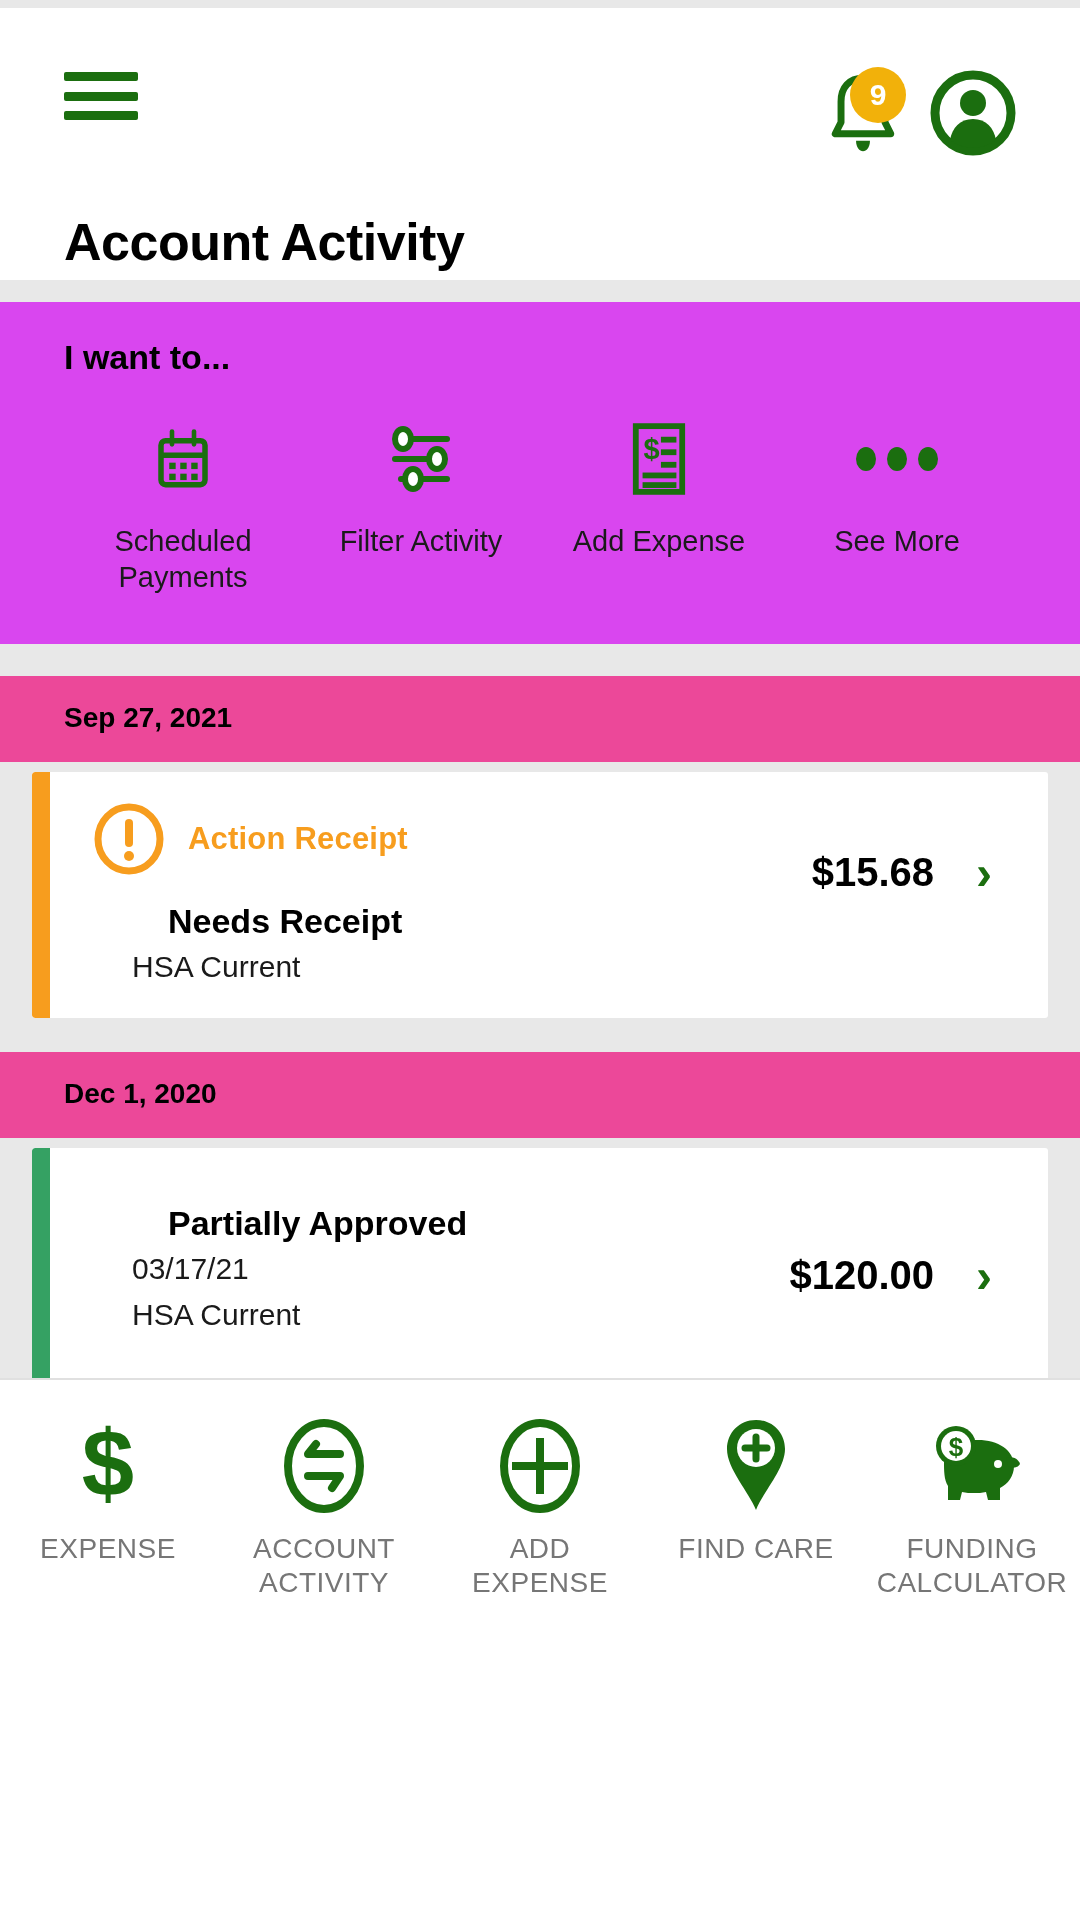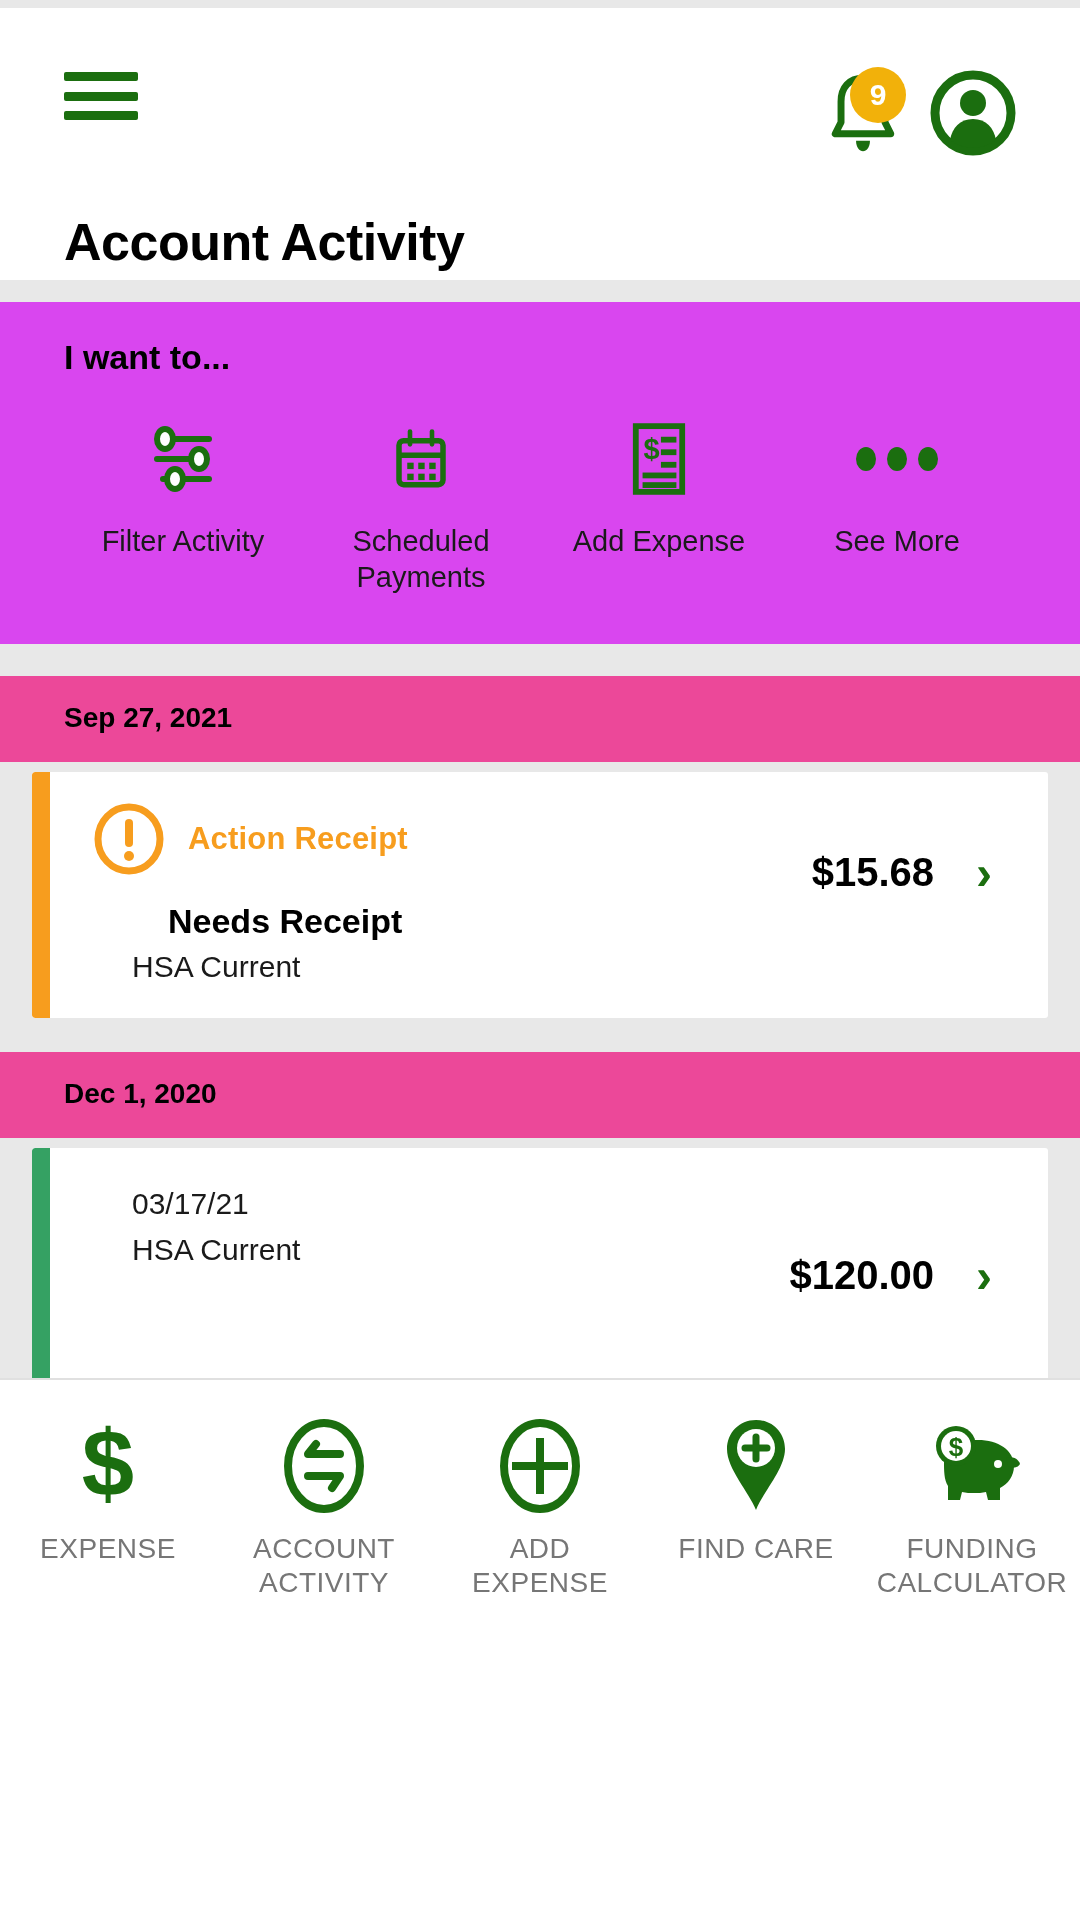--- a/index.html
+++ b/index.html
@@ -151,36 +151,20 @@
     </div>
   </div>
   <div class="page-title">Account Activity</div>
 </div>
 
 <div class="band"></div>
 
 <div class="iwant">
   <div class="iwant-title">I want to...</div>
   <div class="actions">
-
-    <div class="action">
-      <div class="action-ico">
-        <svg viewBox="0 0 72 72" width="72" height="72">
-          <g stroke="#1b6e0f" stroke-width="6" stroke-linecap="round">
-            <line x1="22" y1="16" x2="62" y2="16"></line>
-            <line x1="10" y1="36" x2="46" y2="36"></line>
-            <line x1="16" y1="56" x2="62" y2="56"></line>
-          </g>
-          <ellipse cx="18" cy="16" rx="8" ry="10" fill="#fff" stroke="#1b6e0f" stroke-width="6"></ellipse>
-          <ellipse cx="52" cy="36" rx="8" ry="10" fill="#fff" stroke="#1b6e0f" stroke-width="6"></ellipse>
-          <ellipse cx="28" cy="56" rx="8" ry="10" fill="#fff" stroke="#1b6e0f" stroke-width="6"></ellipse>
-        </svg>
-      </div>
-      <div class="action-label">Filter Activity</div>
-    </div>
 
     <div class="action">
       <div class="action-ico">
         <svg viewBox="0 0 72 72" width="66" height="72">
           <rect x="12" y="16" width="48" height="48" rx="5" fill="none" stroke="#1b6e0f" stroke-width="6"></rect>
           <line x1="12" y1="32" x2="60" y2="32" stroke="#1b6e0f" stroke-width="6"></line>
           <line x1="24" y1="6" x2="24" y2="20" stroke="#1b6e0f" stroke-width="5" stroke-linecap="round"></line>
           <line x1="48" y1="6" x2="48" y2="20" stroke="#1b6e0f" stroke-width="5" stroke-linecap="round"></line>
           <g fill="#1b6e0f">
             <rect x="21" y="40" width="7" height="7"></rect>
@@ -190,20 +174,36 @@
               <rect x="33" y="52" width="7" height="7"></rect>
               <rect x="45" y="52" width="7" height="7"></rect>
           </g>
         </svg>
       </div>
       <div class="action-label">Scheduled Payments</div>
     </div>
 
     <div class="action">
       <div class="action-ico">
+        <svg viewBox="0 0 72 72" width="72" height="72">
+          <g stroke="#1b6e0f" stroke-width="6" stroke-linecap="round">
+            <line x1="22" y1="16" x2="62" y2="16"></line>
+            <line x1="10" y1="36" x2="46" y2="36"></line>
+            <line x1="16" y1="56" x2="62" y2="56"></line>
+          </g>
+          <ellipse cx="18" cy="16" rx="8" ry="10" fill="#fff" stroke="#1b6e0f" stroke-width="6"></ellipse>
+          <ellipse cx="52" cy="36" rx="8" ry="10" fill="#fff" stroke="#1b6e0f" stroke-width="6"></ellipse>
+          <ellipse cx="28" cy="56" rx="8" ry="10" fill="#fff" stroke="#1b6e0f" stroke-width="6"></ellipse>
+        </svg>
+      </div>
+      <div class="action-label">Filter Activity</div>
+    </div>
+
+    <div class="action">
+      <div class="action-ico">
         <svg viewBox="0 0 60 76" width="58" height="76">
           <rect x="6" y="4" width="48" height="68" fill="none" stroke="#1b6e0f" stroke-width="6"></rect>
           <text x="14" y="38" font-family="Liberation Sans, sans-serif" font-size="30" font-weight="bold" fill="#1b6e0f">$</text>
           <g fill="#1b6e0f">
             <rect x="32" y="15" width="16" height="6"></rect>
             <rect x="32" y="28" width="16" height="6"></rect>
             <rect x="32" y="41" width="16" height="6"></rect>
             <rect x="13" y="52" width="35" height="6"></rect>
             <rect x="13" y="62" width="35" height="6"></rect>
           </g>
@@ -258,20 +258,21 @@
 </div>
 
 <div class="band"></div>
 
 <div class="date-head">Dec 1, 2020</div>
 <div class="card-outer">
   <div class="card" style="min-height:242px;">
     <div class="stripe s-green"></div>
     <div class="card-body">
       <div class="card-left">
+        <div class="card-main">Partially Approved</div>
         <div class="card-sub">03/17/21</div>
         <div class="card-sub">HSA Current</div>
       </div>
       <div class="card-right">
         <div class="chev-spacer" style="height:182px;">
           <div class="amount">$120.00</div>
           <div class="chev">›</div>
         </div>
       </div>
     </div>

